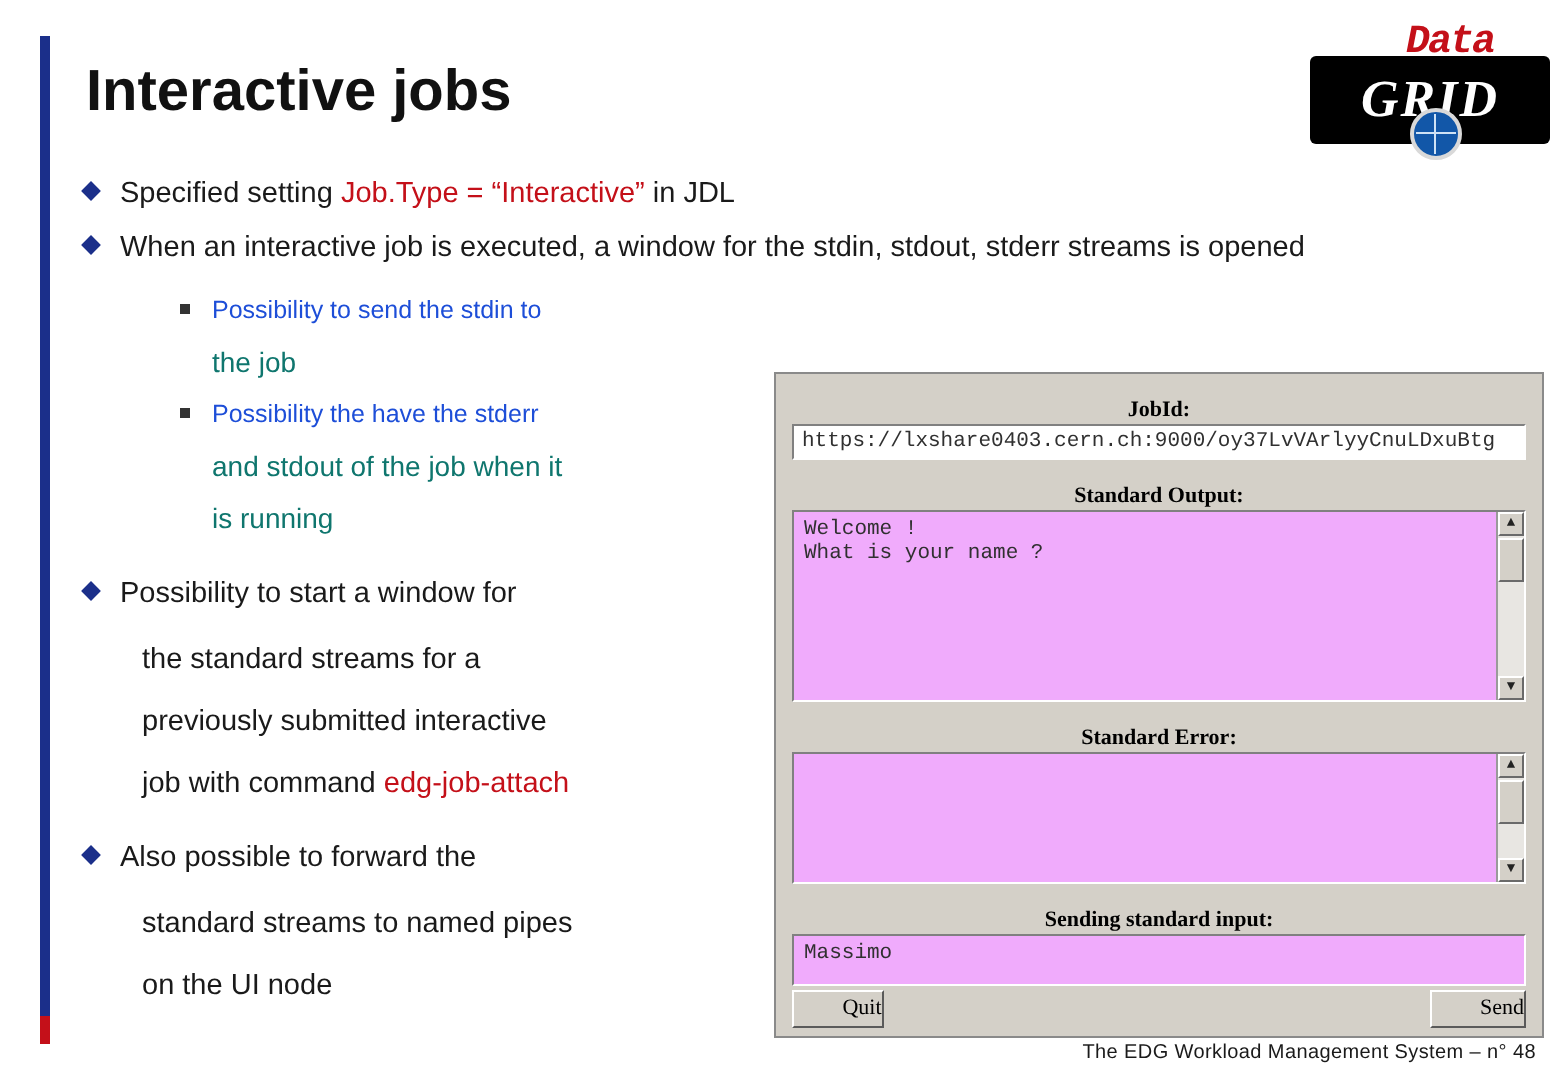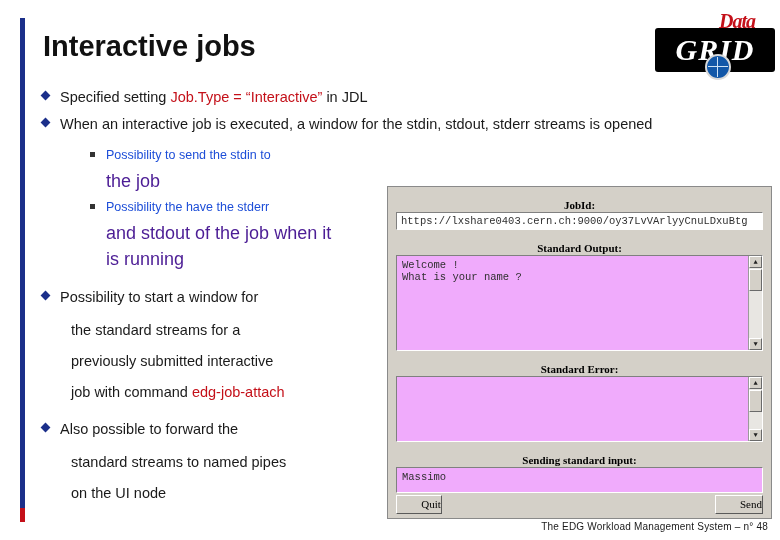--- a/index.html
+++ b/index.html
@@ -41,47 +41,46 @@
     position: absolute;
     right: 5px;
     top: 10px;
     width: 120px;
     height: 68px;
   }
   .logo-data {
     position: absolute;
     left: 48px;
     top: 0px;
-    font-family: Liberation Serif, serif;
+    font-family: Liberation Mono, monospace;
     font-style: italic;
     font-weight: bold;
     font-size: 20px;
     color: #c41019;
     letter-spacing: -1px;
-    margin-left: 16px;
   }
   .logo-box {
     position: absolute;
     left: 0px;
     top: 18px;
     width: 120px;
     height: 44px;
     background: #000000;
     border-radius: 3px;
   }
   .logo-grid {
     position: absolute;
     left: 50%;
     top: 50%;
     transform: translate(-50%, -50%);
     color: #ffffff;
     font-family: "Liberation Serif", serif;
     font-weight: bold;
     font-style: italic;
-    font-size: 30px;
+    font-size: 26px;
     letter-spacing: 1px;
   }
   .logo-globe {
     position: absolute;
     left: 50px;
     top: 44px;
     width: 26px;
     height: 26px;
     border-radius: 50%;
     background: #1257a8;
@@ -146,22 +145,22 @@
   }
   .b2 .sq {
     position: absolute;
     left: 2px;
     top: 10px;
     width: 5px;
     height: 5px;
     background: #333333;
   }
   .b2-cont {
-    font-size: 18px;
-    color: #4c1d95;
+    font-size: 14px;
+    color: #0f766e;
     line-height: 26px;
     padding-left: 18px;
   }
 
   .b1-cont {
     font-size: 14.5px;
     color: #1a1a1a;
     line-height: 31px;
     padding-left: 31px;
   }

